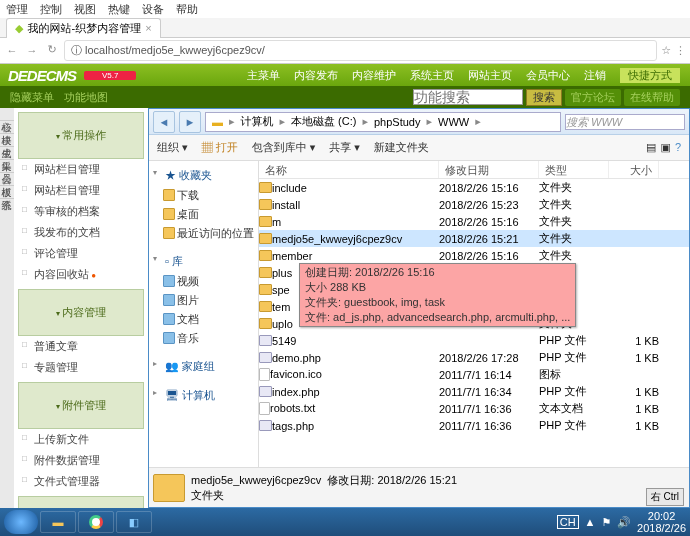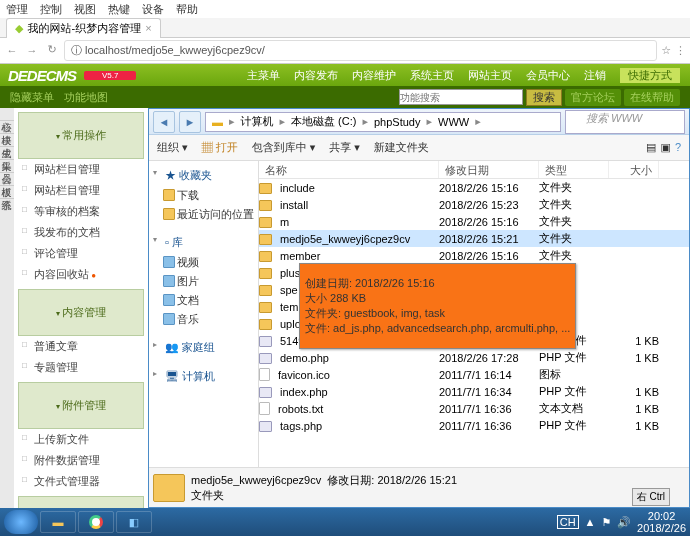--- a/index.html
+++ b/index.html
@@ -16,21 +16,21 @@
 
 
 .cms-hd{background:linear-gradient(#8cbf22,#6aa60d);height:22px;display:flex;align-items:center}
 .cms-hd .logo{color:#fff;font-weight:900;font-style:italic;font-size:15px;letter-spacing:-1px;padding:0 8px}
 .cms-hd .ver{background:#e24;color:#fff;font-size:8px;padding:0 18px;border-radius:2px}
 .cms-nav{display:flex;gap:14px;margin-left:auto;padding-right:10px}
 .cms-nav span{color:#fff}
 .cms-nav .q{background:#c8e25c;color:#3b6b00;padding:0 8px;border-radius:0}
 .cms-sub{background:#3b6b00;height:22px;display:flex;align-items:center;color:#a5d05c;padding:0 10px;gap:10px}
 .cms-sub .srch{margin-left:auto;display:flex;align-items:center;gap:3px}
-.cms-sub input{width:124px;height:16px;border:1px solid #999;font-size:10px}
+.cms-sub input{width:110px;height:16px;border:1px solid #999;font-size:14px}
 .cms-sub .btn{background:#c8bc41;border:1px solid #8a7a20;padding:0 6px;color:#333}
 .cms-sub .lnk{background:#548f08;padding:1px 6px;border-radius:2px}
 
 
 .main{display:flex;height:calc(100% - 18px - 20px - 26px - 22px - 22px - 28px)}
 .side-tabs{width:14px;background:#e9e9e9;display:flex;flex-direction:column}
 .side-tabs div{writing-mode:vertical-rl;padding:6px 1px;font-size:10px;color:#555;border-bottom:1px solid #ccc;text-align:center}
 .sidebar{width:134px;background:#fff;padding:4px;overflow:hidden}
 .grp{margin-bottom:4px}
 .grp-h{background:#dfe9cc;border:1px solid #b8cda0;text-align:center;padding:15px;color:#4c6b1a;font-size:11px}
@@ -40,52 +40,52 @@
 .grp li .hot{color:#e50;font-size:8px}
 
 
 .content{flex:1;background:#fff;position:relative}
 .exp{position:absolute;left:0;top:0;right:0;bottom:0;border:1px solid #4a8bc7;background:#fff;display:flex;flex-direction:column}
 .exp-title{background:linear-gradient(#eef4fb,#d9e8f7);height:26px;display:flex;align-items:center;padding:0 4px;gap:4px;border-bottom:1px solid #b8d0e8}
 .exp-title .navbtn{width:22px;height:22px;border:1px solid #a8c4e0;border-radius:2px;background:#e5f0fa;text-align:center;line-height:20px;color:#4a7bb0}
 .exp-title .crumb{flex:1;background:#fff;border:1px solid #aac;height:20px;display:flex;align-items:center;padding:0 4px;gap:2px}
 .exp-title .crumb span{padding:0 2px}
 .exp-title .crumb .sep{color:#888}
-.exp-title .srchbox{width:120px;background:#fff;border:1px solid #aac;height:24px;padding:0 20px;color:#999;font-style:italic}
+.exp-title .srchbox{width:120px;background:#fff;border:1px solid #aac;height:16px;padding:0 0;color:#999;font-style:italic}
 .exp-tb{background:#f7f7f7;border-bottom:1px solid #ddd;height:26px;display:flex;align-items:center;padding:12px 8px;gap:14px;color:#333}
 .exp-tb .after{margin-left:auto;display:flex;gap:4px}
 .exp-body{flex:1;display:flex;overflow:hidden}
 .exp-tree{width:110px;border-right:1px solid #ddd;padding:4px;overflow:hidden}
 .exp-tree .cat{color:#1a5490;padding:3px 0 3px 12px;position:relative}
 .exp-tree .cat::before{content:"▸";position:absolute;left:0;color:#888;font-size:8px}
 .exp-tree .cat.open::before{content:"▾"}
 .exp-tree .item{padding:2px 0 2px 24px;color:#333;position:relative}
 .exp-tree .item::before{content:"";position:absolute;left:10px;top:3px;width:10px;height:10px;background:#f5c65a;border:1px solid #c89a30;border-radius:1px}
 .exp-tree .item.lib::before{background:#8ac0e8;border-color:#5a94c4}
 .exp-list{flex:1;overflow:hidden;position:relative}
 .exp-cols{display:flex;background:#fff;border-bottom:1px solid #e5e5e5;height:18px;color:#555}
 .exp-cols div{padding:2px 6px;border-right:1px solid #eee}
 .c-name{width:180px}.c-date{width:100px}.c-type{width:70px}.c-size{width:50px;text-align:right}
 .exp-row{display:flex;height:17px;align-items:center}
 .exp-row.sel{background:#cde6ff}
-.exp-row .c-name{display:flex;align-items:flex-end;gap:8px}
+.exp-row .c-name{display:flex;align-items:flex-start;gap:0}
 .fico{width:13px;height:11px;background:#f5c65a;border:1px solid #c89a30;border-radius:1px;flex-shrink:0}
 .fico.file{background:#fff;border-color:#bbb;height:13px;width:11px}
 .fico.php{background:#e8e8f5;border-color:#99b}
-.tooltip{position:absolute;left:40px;top:102px;background:#f97316;border:1px solid #888;padding:12px 5px;font-size:10px;color:#333;box-shadow:1px 1px 2px rgba(0,0,0,.3);z-index:5}
+.tooltip{position:absolute;left:40px;top:102px;background:#fca5a5;border:1px solid #888;padding:1px 5px;font-size:10px;color:#333;box-shadow:1px 1px 2px rgba(0,0,0,.3);z-index:5}
 .exp-status{border-top:1px solid #ddd;height:40px;display:flex;align-items:center;padding:4px;gap:6px;background:#f4f4f4}
 .exp-status .bigico{width:32px;height:28px;background:#f5c65a;border:1px solid #c89a30;border-radius:2px}
 
 
 .taskbar{position:absolute;left:0;right:0;bottom:0;height:28px;background:linear-gradient(#2c6aa3,#1f4d7a);display:flex;align-items:center;padding:0 4px;gap:2px}
 .taskbar .start{width:34px;height:24px;background:radial-gradient(circle,#6cb8ff,#1a5a9e);border-radius:12px}
 .taskbar .ti{width:36px;height:22px;border:1px solid rgba(255,255,255,.2);border-radius:2px;display:flex;align-items:center;justify-content:center}
 .taskbar .tray{margin-left:auto;display:flex;align-items:center;gap:6px;color:#fff;font-size:9px}
 .taskbar .clock{text-align:center;line-height:1.1}
-.ctrl{position:absolute;right:20px;bottom:30px;background:#e8e8e8;border:1px solid #999;padding:1px 4px;font-size:10px}
+.ctrl{position:absolute;right:6px;bottom:30px;background:#e8e8e8;border:1px solid #999;padding:1px 4px;font-size:10px}
 </style>
 </head>
 <body>
 
 <div class="br-menu">
   <span>管理</span>
   <span>控制</span>
   <span>视图</span>
   <span>热键</span>
   <span>设备</span>
@@ -209,20 +209,21 @@
         <div class="after">
           <span>▤</span>
           <span>▣</span>
           <span style="color:#4a8bc7">?</span>
         </div>
       </div>
       <div class="exp-body">
         <div class="exp-tree">
           <div class="cat open">★ <span>收藏夹</span></div>
           <div class="item">下载</div>
+          <div class="item">桌面</div>
           <div class="item">最近访问的位置</div>
           <div style="height:8px"></div>
           <div class="cat open">▫ <span>库</span></div>
           <div class="item lib">视频</div>
           <div class="item lib">图片</div>
           <div class="item lib">文档</div>
           <div class="item lib">音乐</div>
           <div style="height:8px"></div>
           <div class="cat">👥 <span>家庭组</span></div>
           <div style="height:8px"></div>

